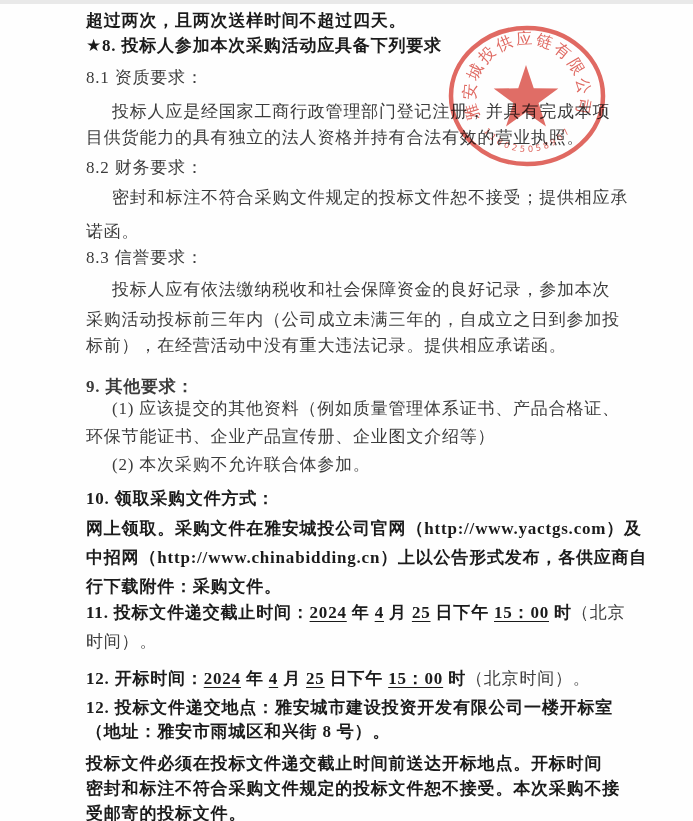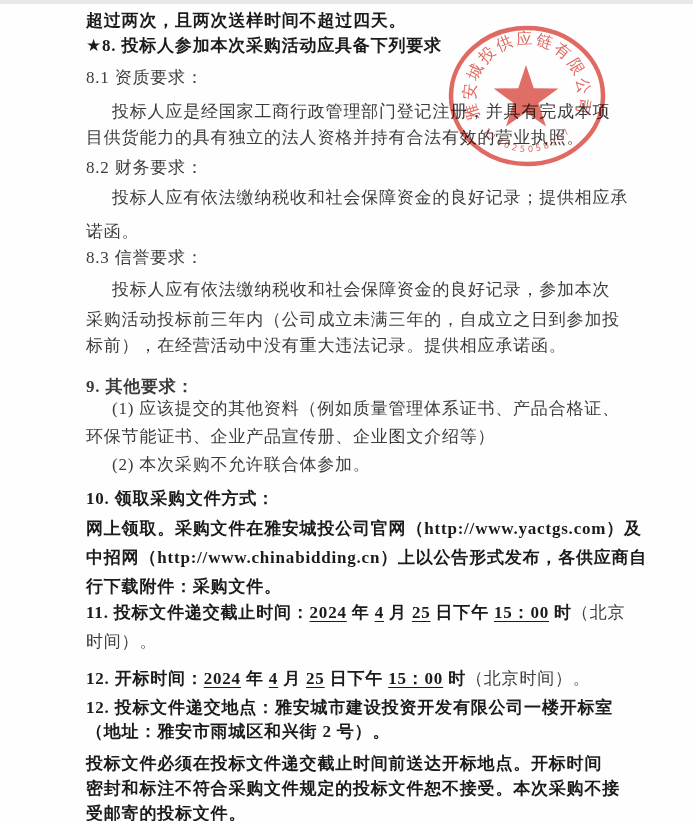--- a/index.html
+++ b/index.html
@@ -27,39 +27,39 @@
 
 <div class="page">
 
   <div>
       <div class="line b" style="top: 6px;">超过两次，且两次送样时间不超过四天。</div>
       <div class="line b" style="top: 31px;">★8. 投标人参加本次采购活动应具备下列要求</div>
       <div class="line" style="top: 63px;">8.1 资质要求：</div>
       <div class="line indent" style="top: 97px;">投标人应是经国家工商行政管理部门登记注册，并具有完成本项</div>
       <div class="line" style="top: 123px;">目供货能力的具有独立的法人资格并持有合法有效的营业执照。</div>
       <div class="line" style="top: 153px;">8.2 财务要求：</div>
-      <div class="line indent" style="top: 183px;">投标人应有依法缴纳税收和社会保障资金的良好记录；提供相应承</div>
+      <div class="line indent" style="top: 183px;">密封和标注不符合采购文件规定的投标文件恕不接受；提供相应承</div>
       <div class="line" style="top: 217px;">诺函。</div>
       <div class="line" style="top: 243px;">8.3 信誉要求：</div>
       <div class="line indent" style="top: 275px;">投标人应有依法缴纳税收和社会保障资金的良好记录，参加本次</div>
       <div class="line" style="top: 305px;">采购活动投标前三年内（公司成立未满三年的，自成立之日到参加投</div>
       <div class="line" style="top: 331px;">标前），在经营活动中没有重大违法记录。提供相应承诺函。</div>
       <div class="line" style="top: 372px; font-weight: bold;">9. 其他要求：</div>
       <div class="line indent" style="top: 394px;">(1) 应该提交的其他资料（例如质量管理体系证书、产品合格证、</div>
       <div class="line" style="top: 422px; font-family: Liberation Serif, serif;">环保节能证书、企业产品宣传册、企业图文介绍等）</div>
       <div class="line indent" style="top: 450px;">(2) 本次采购不允许联合体参加。</div>
       <div class="line b" style="top: 484px;">10. 领取采购文件方式：</div>
       <div class="line b" style="top: 514px;">网上领取。采购文件在雅安城投公司官网（http://www.yactgs.com）及</div>
       <div class="line b" style="top: 543px;">中招网（http://www.chinabidding.cn）上以公告形式发布，各供应商自</div>
       <div class="line b" style="top: 572px;">行下载附件：采购文件。</div>
       <div class="line" style="top: 598px;"><span class="b">11. 投标文件递交截止时间：</span><span class="b u">2024</span><span class="b"> 年 </span><span class="b u">4</span><span class="b"> 月 </span><span class="b u">25</span><span class="b"> 日下午 </span><span class="b u">15：00</span><span class="b"> 时</span><span class="">（北京</span></div>
       <div class="line" style="top: 627px;">时间）。</div>
       <div class="line" style="top: 664px;"><span class="b">12. 开标时间：</span><span class="b u">2024</span><span class="b"> 年 </span><span class="b u">4</span><span class="b"> 月 </span><span class="b u">25</span><span class="b"> 日下午 </span><span class="b u">15：00</span><span class="b"> 时</span><span class="">（北京时间）。</span></div>
       <div class="line b" style="top: 693px;">12. 投标文件递交地点：雅安城市建设投资开发有限公司一楼开标室</div>
-      <div class="line b" style="top: 717px;">（地址：雅安市雨城区和兴街 2 号）。</div>
+      <div class="line b" style="top: 717px;">（地址：雅安市雨城区和兴街 8 号）。</div>
       <div class="line b" style="top: 749px;">投标文件必须在投标文件递交截止时间前送达开标地点。开标时间</div>
       <div class="line b" style="top: 774px;">密封和标注不符合采购文件规定的投标文件恕不接受。本次采购不接</div>
       <div class="line b" style="top: 799px;">受邮寄的投标文件。</div>
     </div>
 
   <svg class="seal" viewBox="0 0 168 148" xmlns="http://www.w3.org/2000/svg" style="color: rgb(218, 74, 65);">
     <defs>
       <path id="ring-text-path" d="M 35.87 93.98 A 52 52 0 1 1 130.13 93.98" fill="none"></path>
       <path id="number-text-path" d="M 37.13 104.12 A 56 56 0 0 0 128.87 104.12" fill="none"></path>
     </defs>

